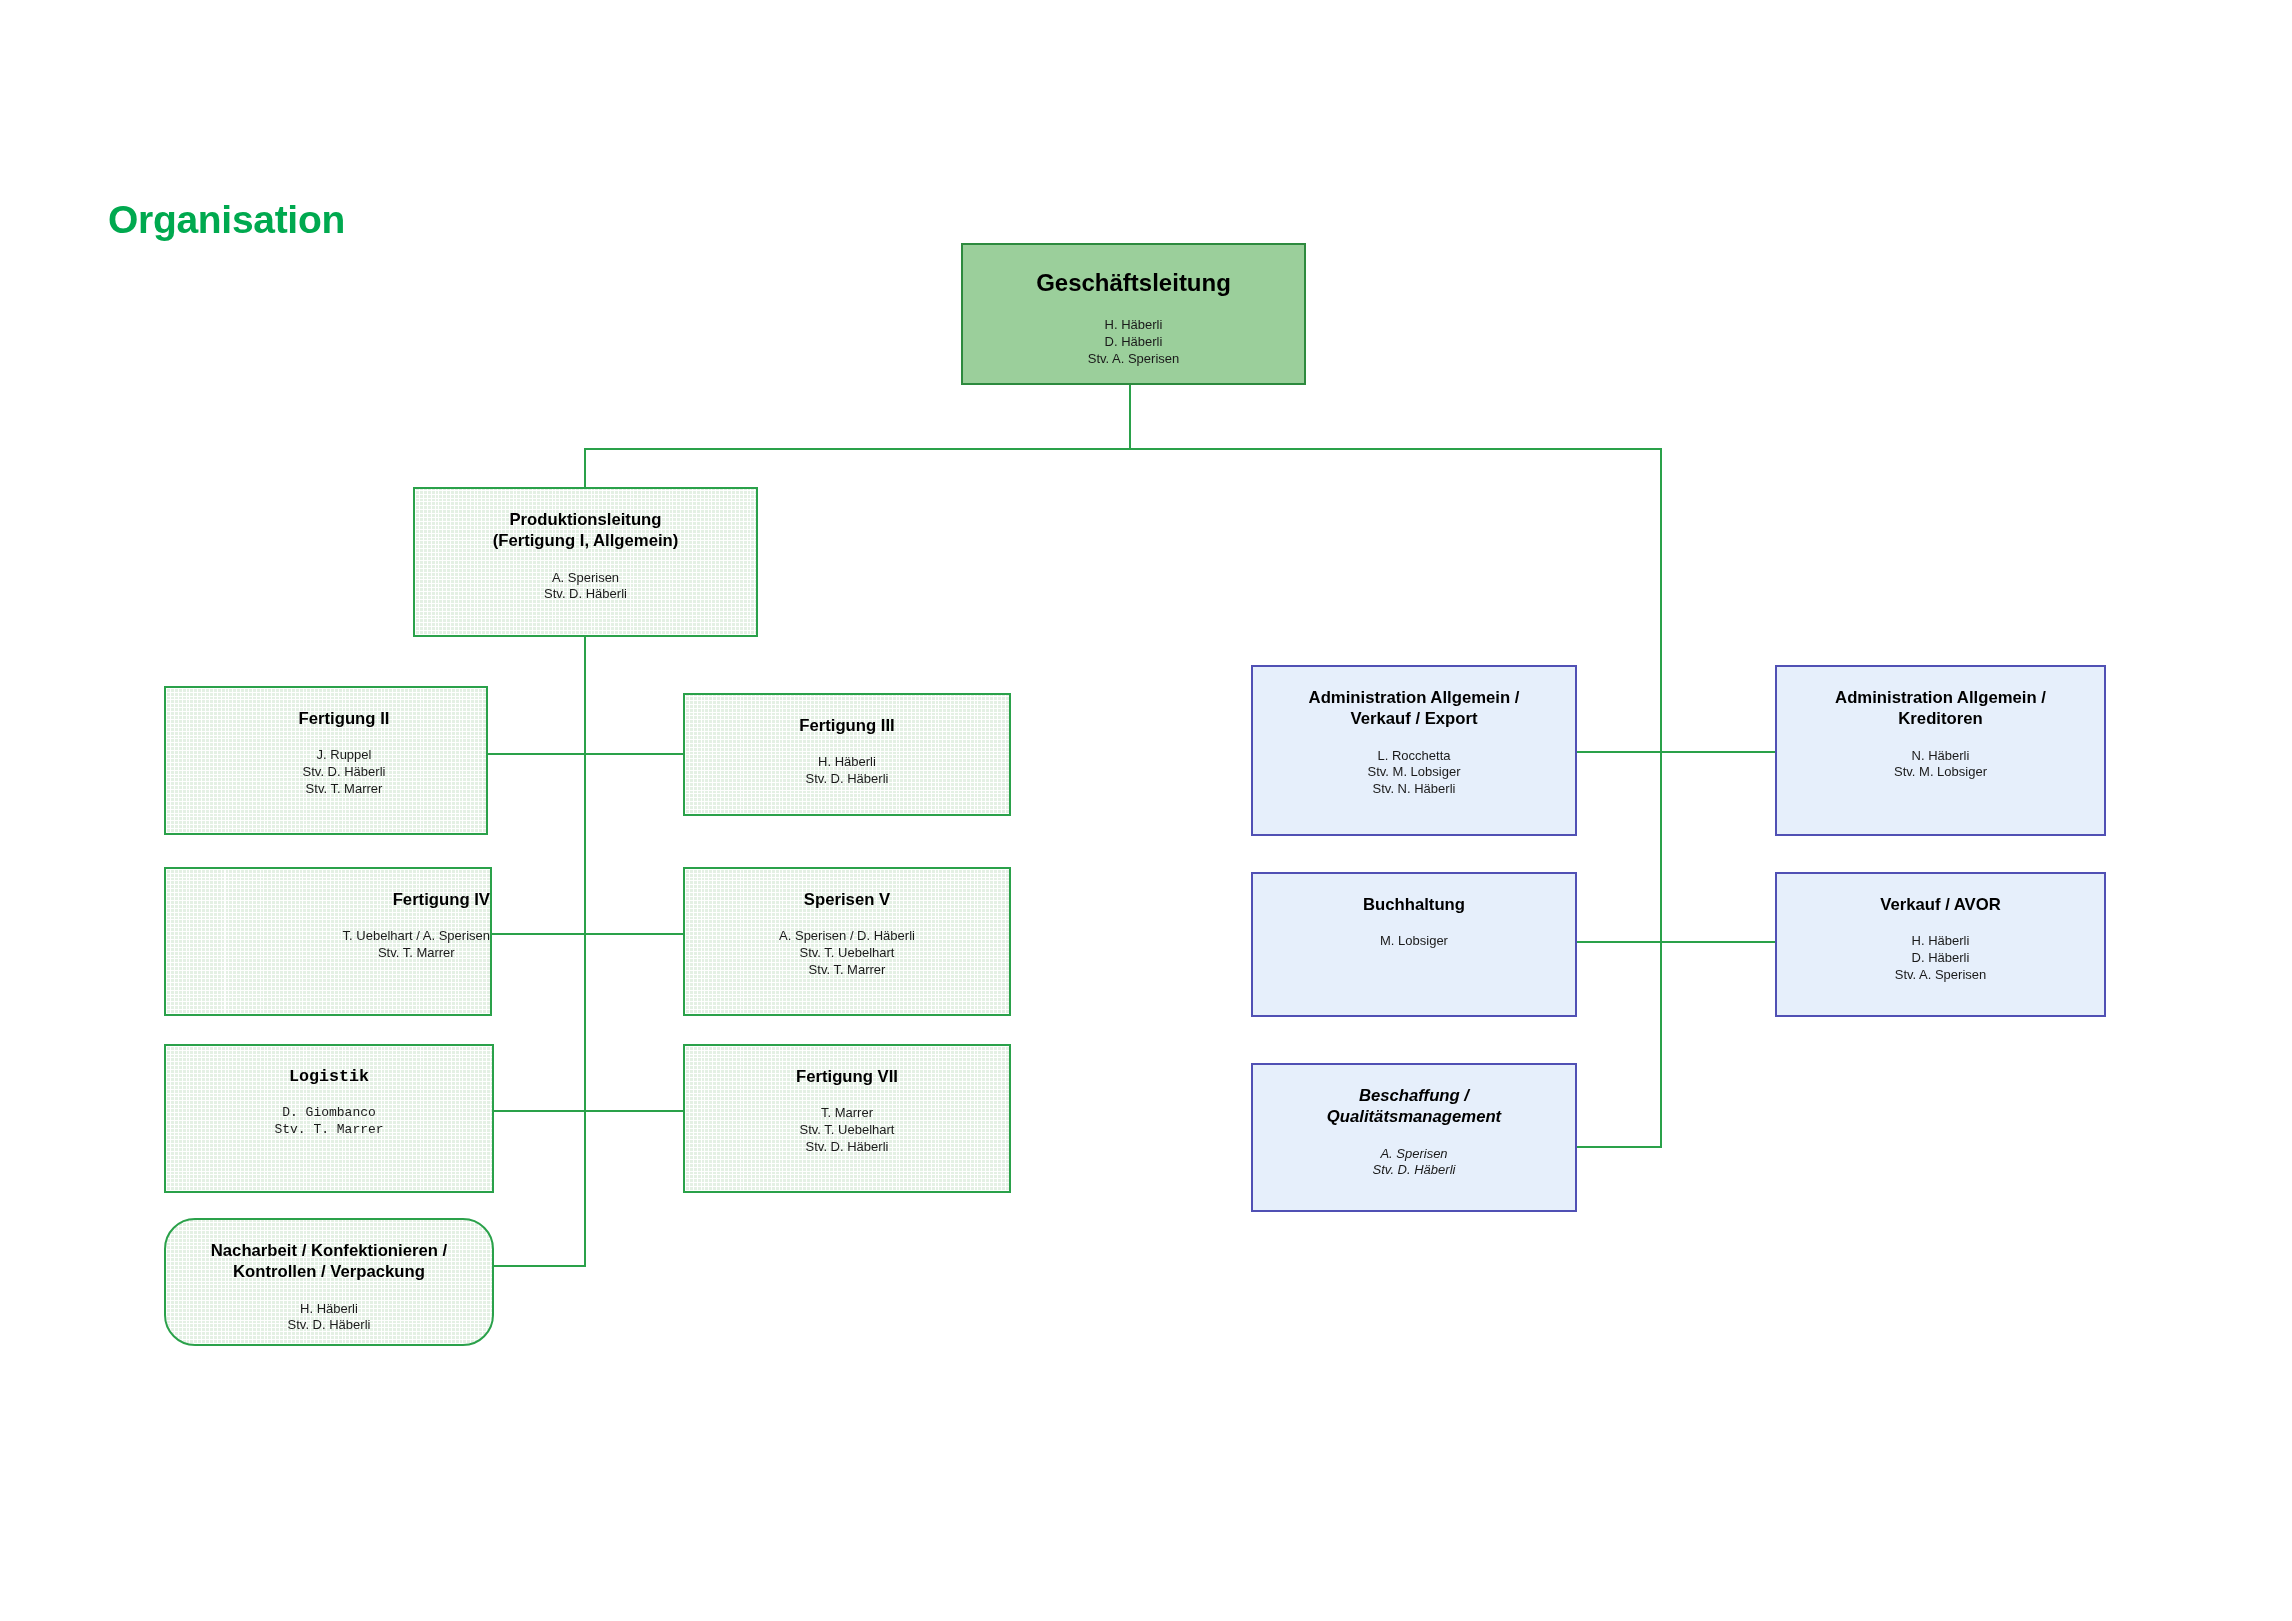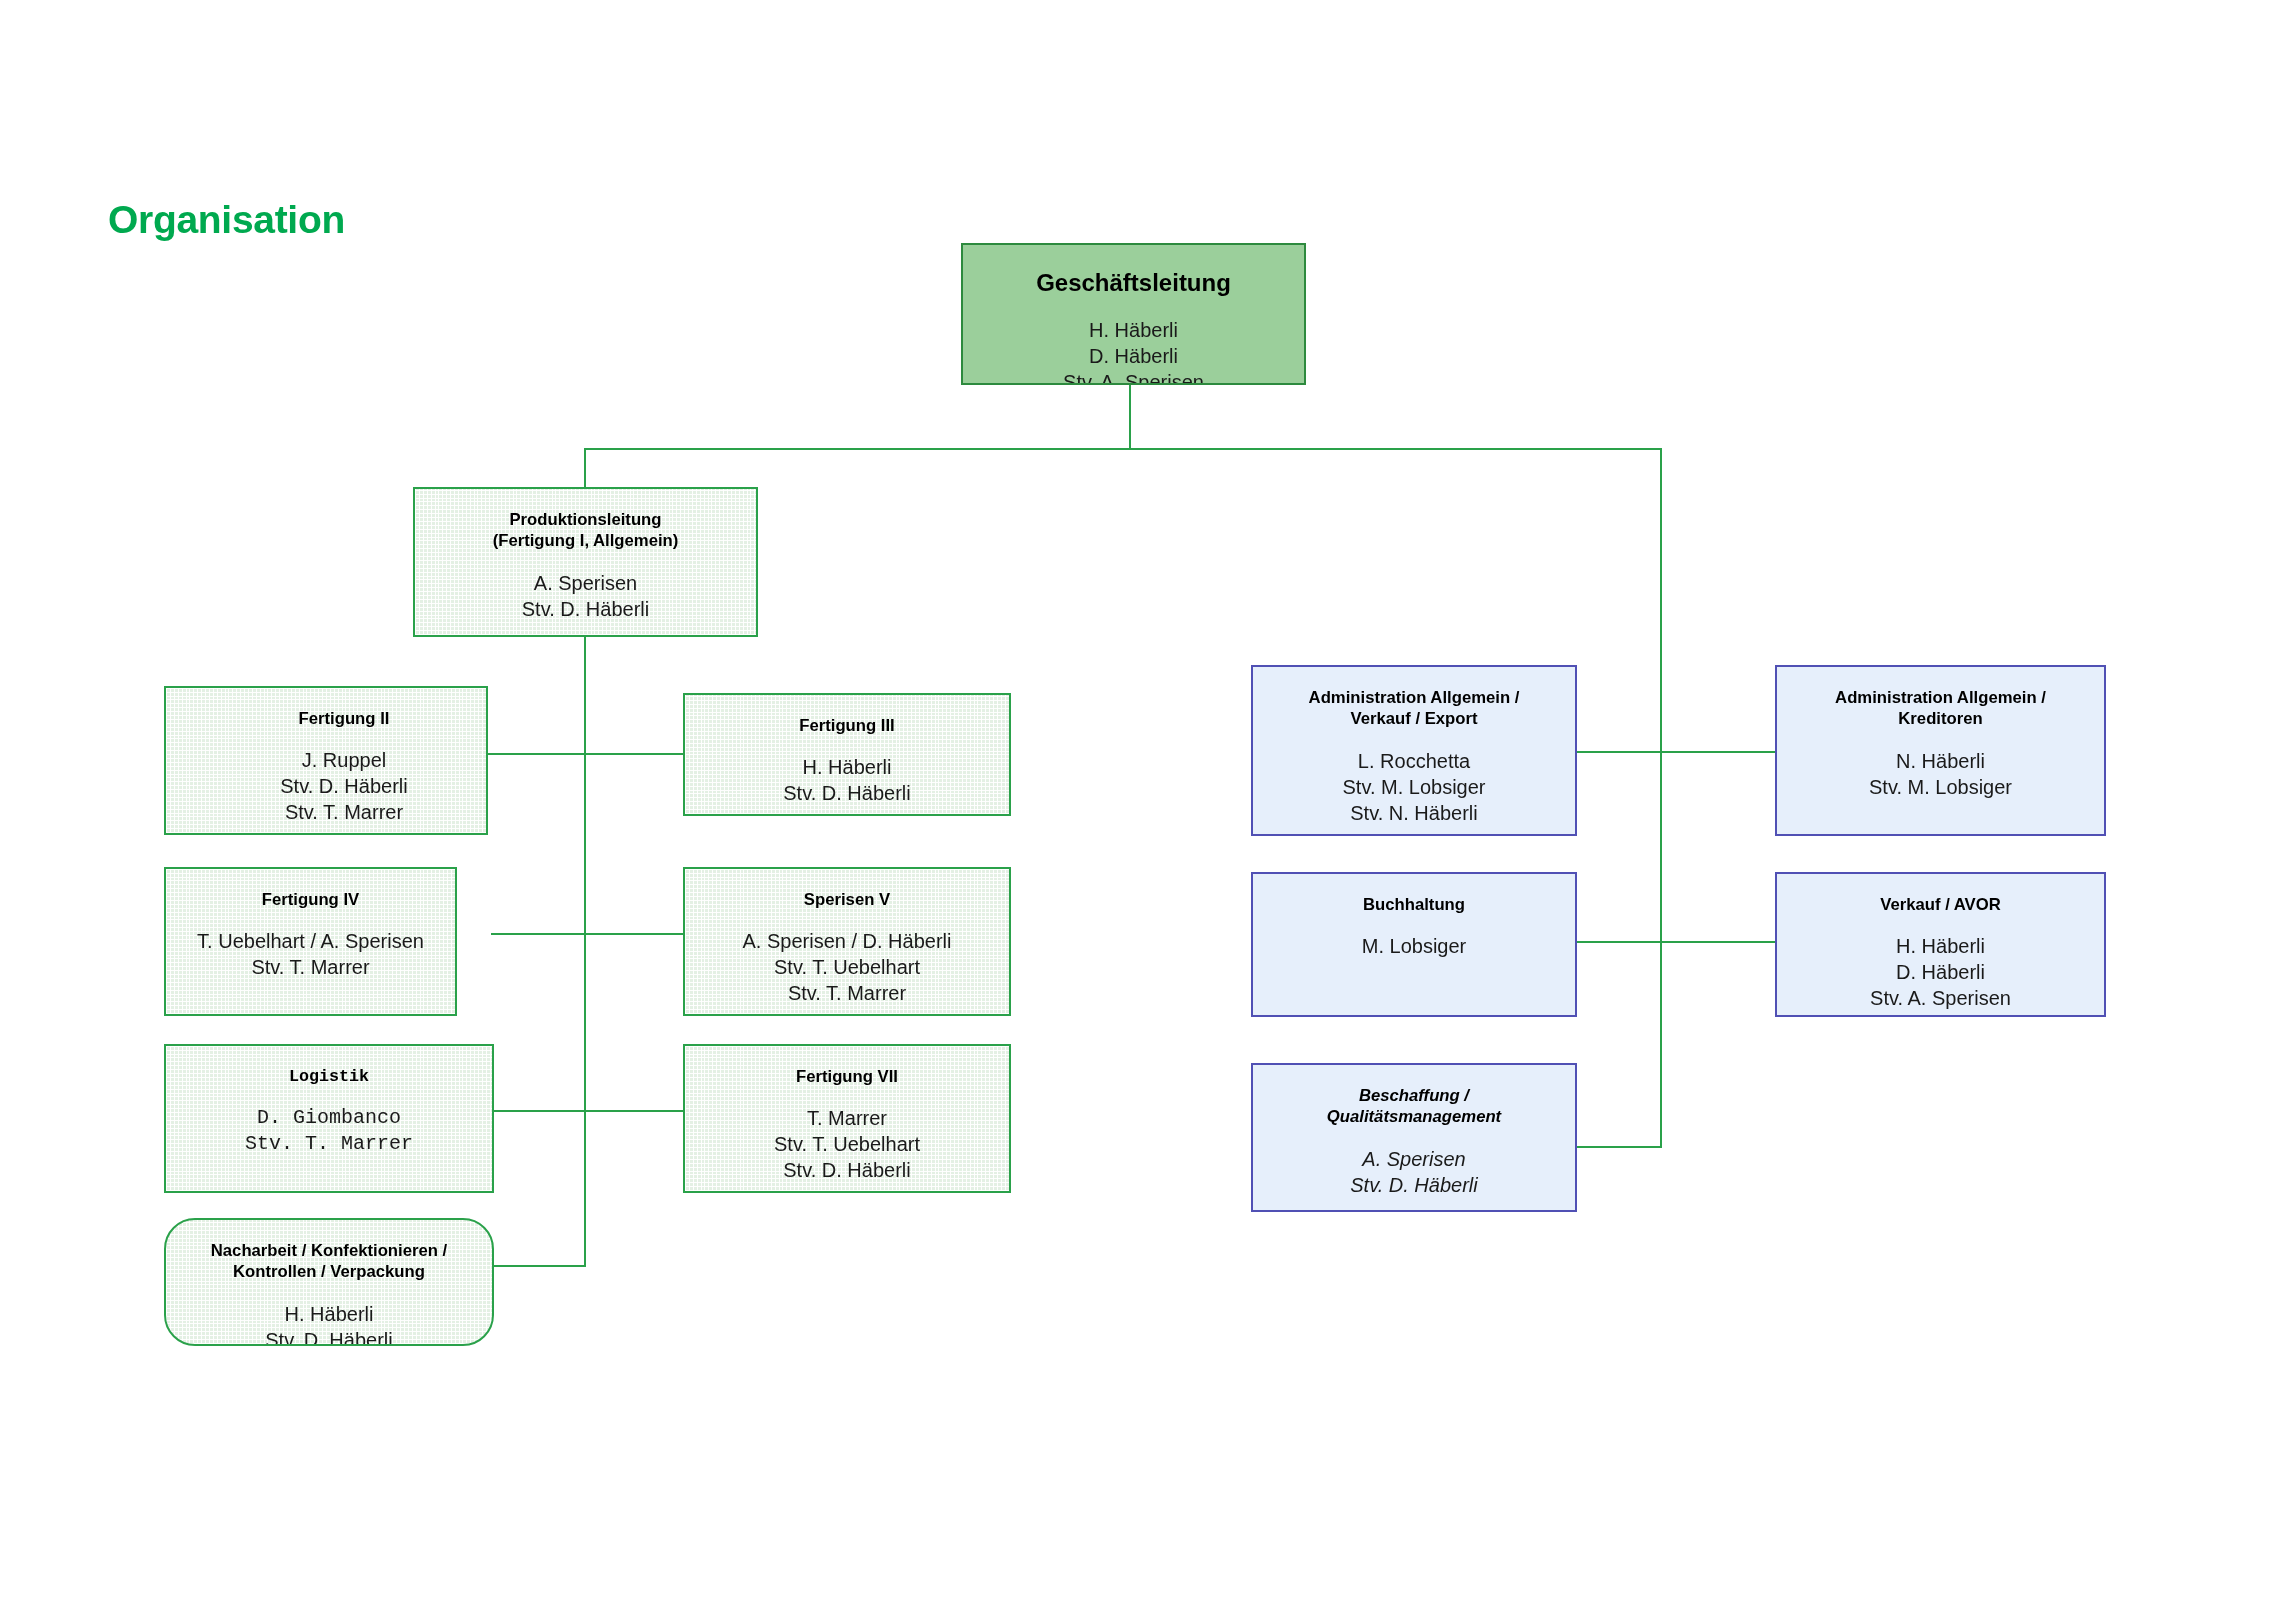--- a/index.html
+++ b/index.html
@@ -47,21 +47,21 @@
     overflow: hidden;
   }
   .node .title {
     font-size: 16.7px;
     font-weight: bold;
     color: #000000;
     line-height: 1.30;
     white-space: pre-line;
   }
   .node .people {
-    font-size: 20px;
+    font-size: 13px;
     font-weight: normal;
     color: #1a1a1a;
     line-height: 1.30;
     white-space: pre-line;
   }
 
   
   .node.root {
     background: #9bcf9b;
     border: 2px solid #2d8a3e;
@@ -139,21 +139,21 @@
 Stv. D. Häberli
 Stv. T. Marrer</div>
   </div>
 
   <div class="node green" style="left:683px; top:693px; width:328px; height:123px;">
     <div class="title">Fertigung III</div>
     <div class="people">H. Häberli
 Stv. D. Häberli</div>
   </div>
 
-  <div class="node green" style="left:164px; top:867px; width:293px; height:149px;">
+  <div class="node green" style="left:164px; top:867px; width:328px; height:149px;align-items:flex-end;">
     <div class="title">Fertigung IV</div>
     <div class="people">T. Uebelhart / A. Sperisen
 Stv. T. Marrer</div>
   </div>
 
   <div class="node green" style="left:683px; top:867px; width:328px; height:149px;">
     <div class="title">Sperisen V</div>
     <div class="people">A. Sperisen / D. Häberli
 Stv. T. Uebelhart
 Stv. T. Marrer</div>

